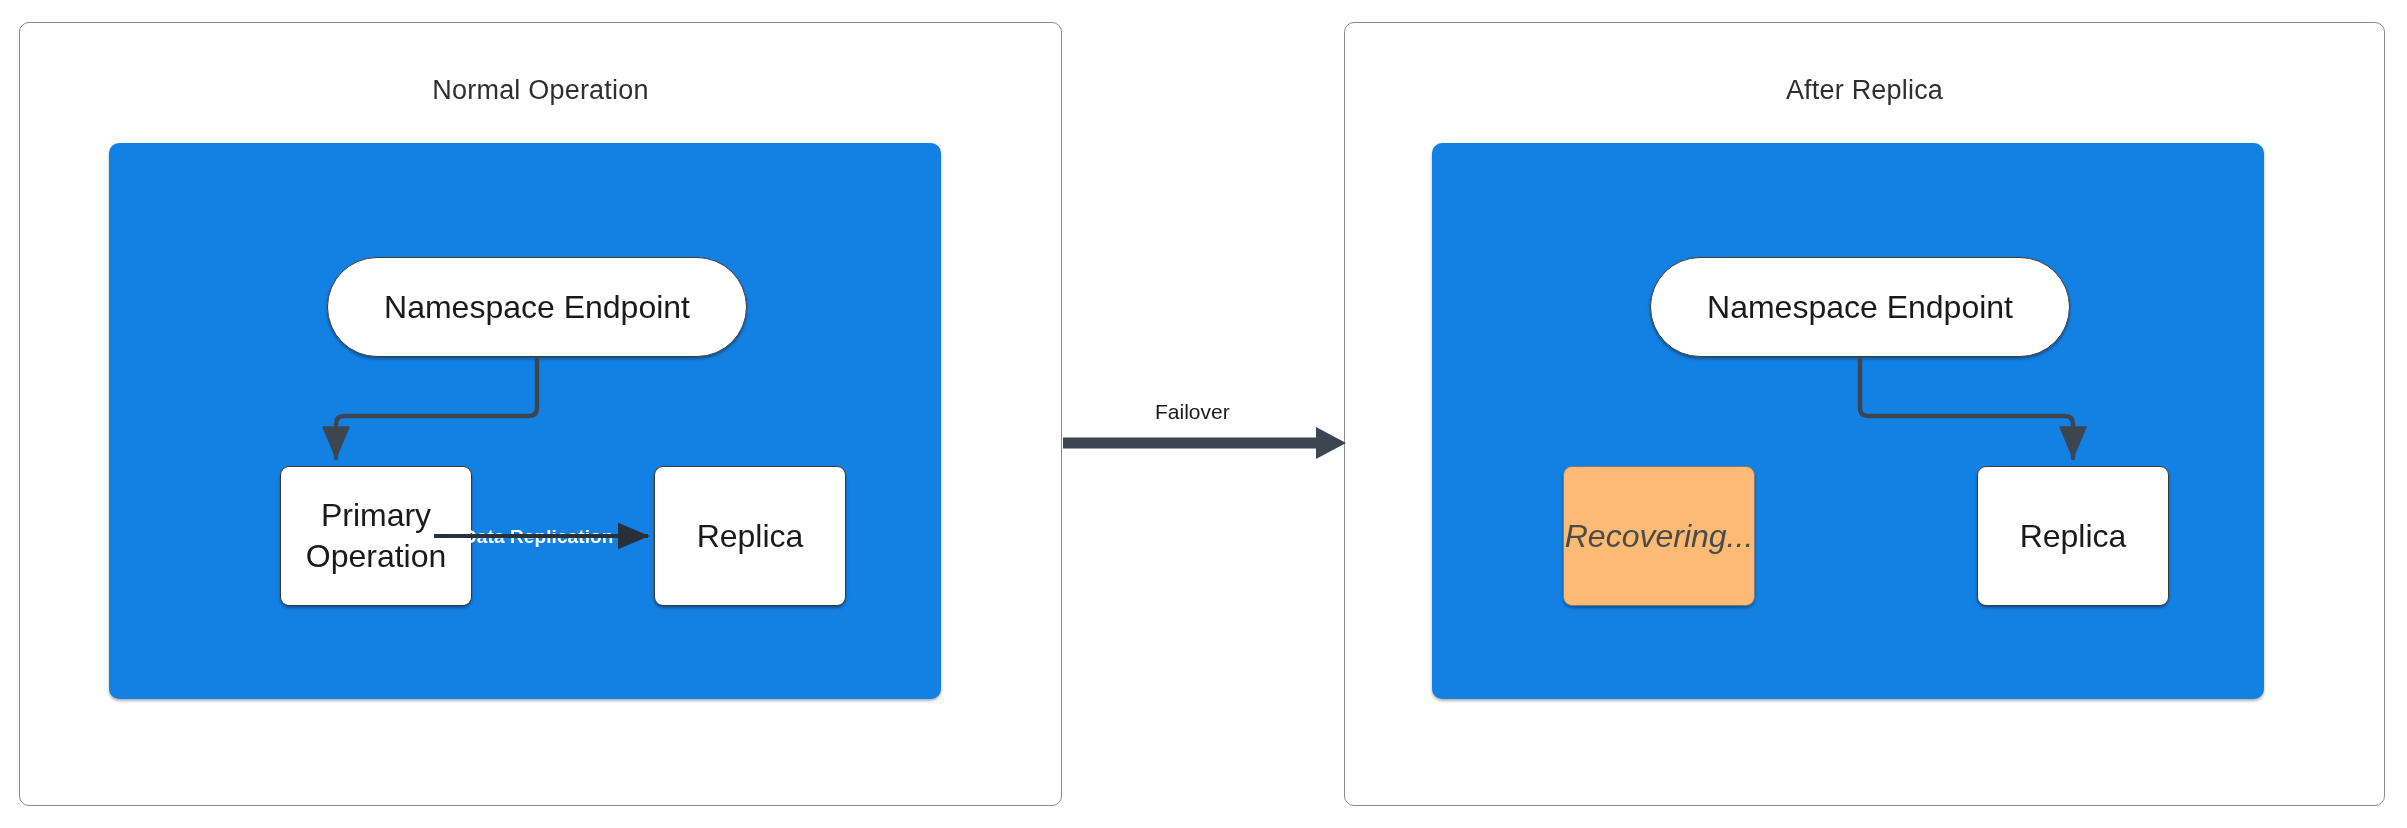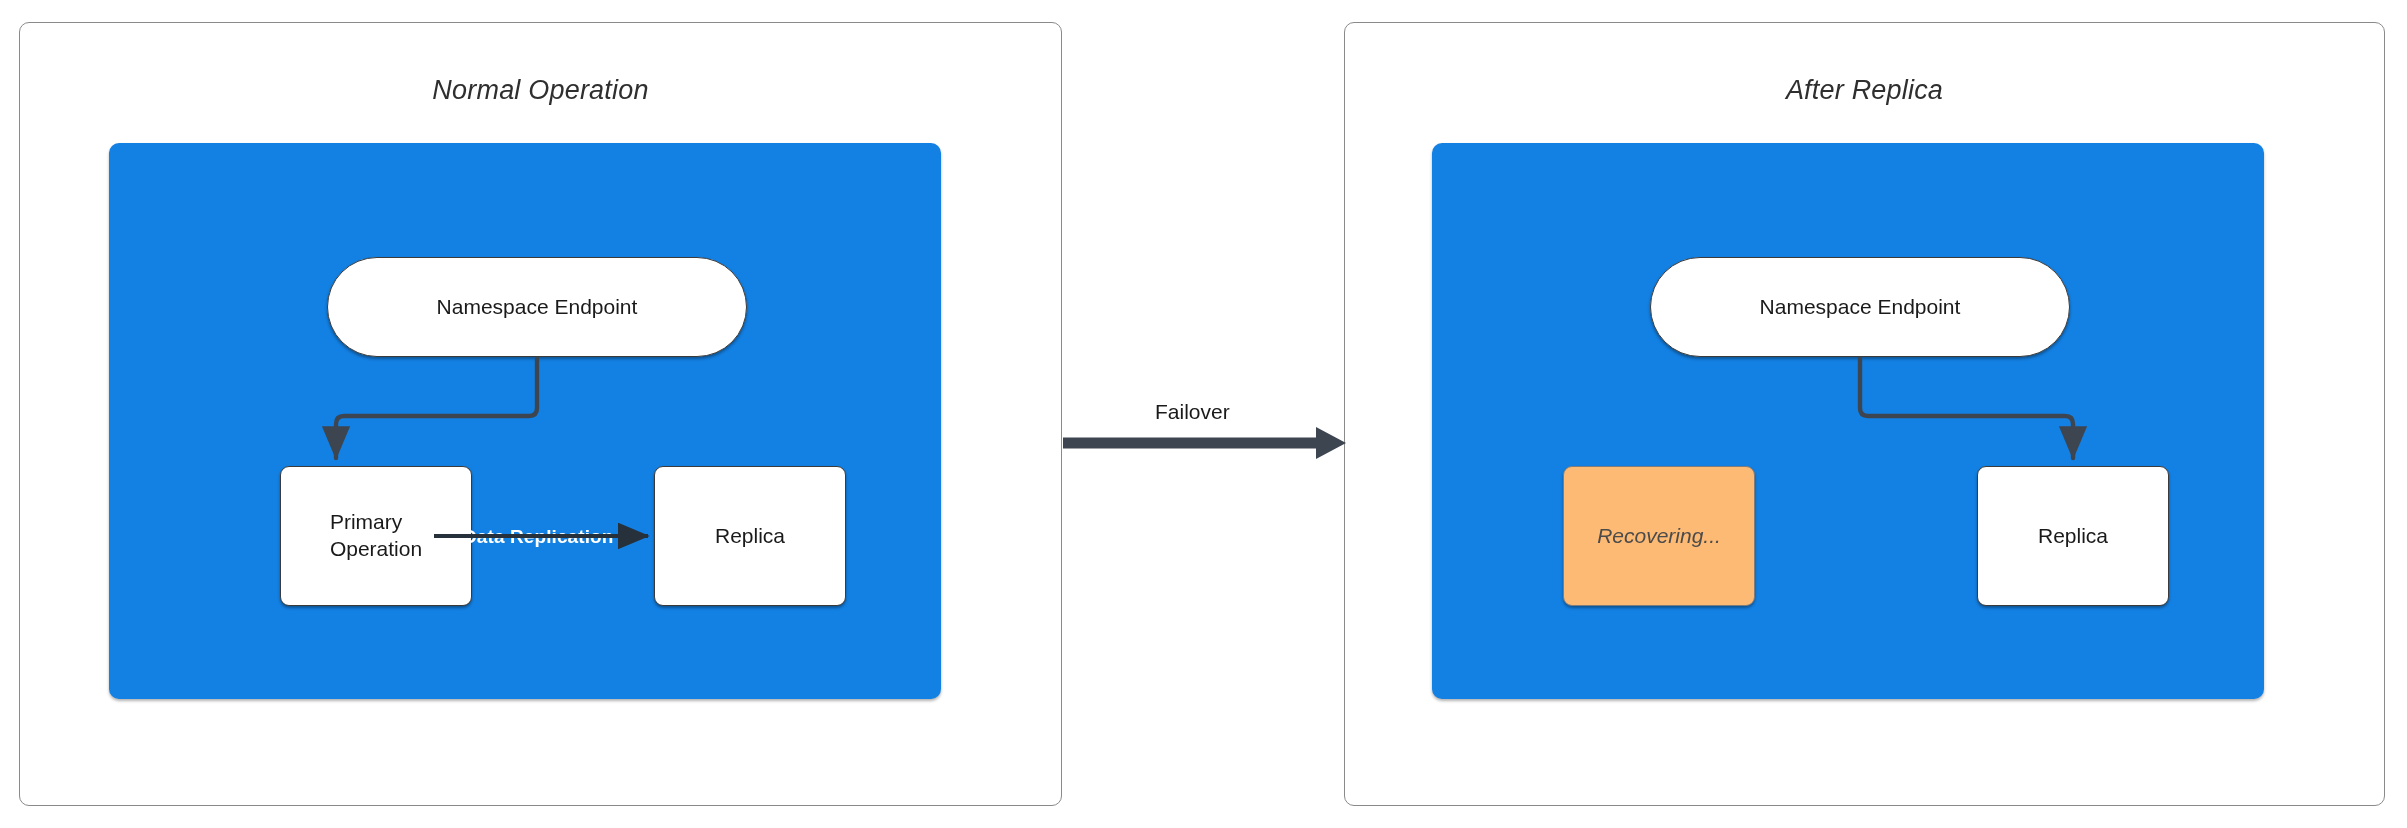--- a/index.html
+++ b/index.html
@@ -32,21 +32,20 @@
   }
   #panel-left  { left: 19px;   top: 22px; width: 1043px; height: 784px; }
   #panel-right { left: 1344px; top: 22px; width: 1041px; height: 784px; }
 
   .panel-title {
     position: absolute;
     top: 52px;
     left: 0;
     width: 100%;
     text-align: center;
-    font-style: italic;
     font-size: 27px;
     color: #2f2f2f;
     letter-spacing: 0.2px;
   }
 
   
   .cluster {
     position: absolute;
     background: #1380e3;
     border-radius: 10px;
@@ -57,22 +56,22 @@
 
   
   .node {
     position: absolute;
     box-sizing: border-box;
     background: #ffffff;
     border: 1.8px solid #3b3b3b;
     display: flex;
     align-items: center;
     justify-content: center;
-    text-align: left;
-    font-size: 21px;
+    text-align: center;
+    font-size: 32px;
     color: #1a1a1a;
     line-height: 1.28;
     box-shadow: 0 2px 3px rgba(0,0,0,0.35);
   }
   .node.stadium { border-radius: 999px; }
   .node.rect    { border-radius: 9px; }
   .node.muted {
     background: #fdba74;
     border-color: #7d7d7d;
     color: #4b4b4b;

